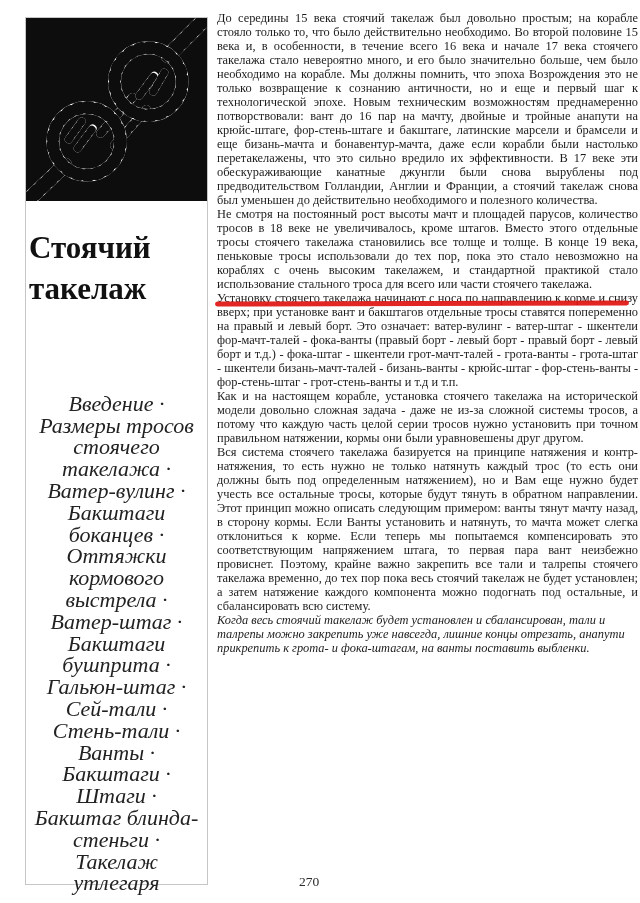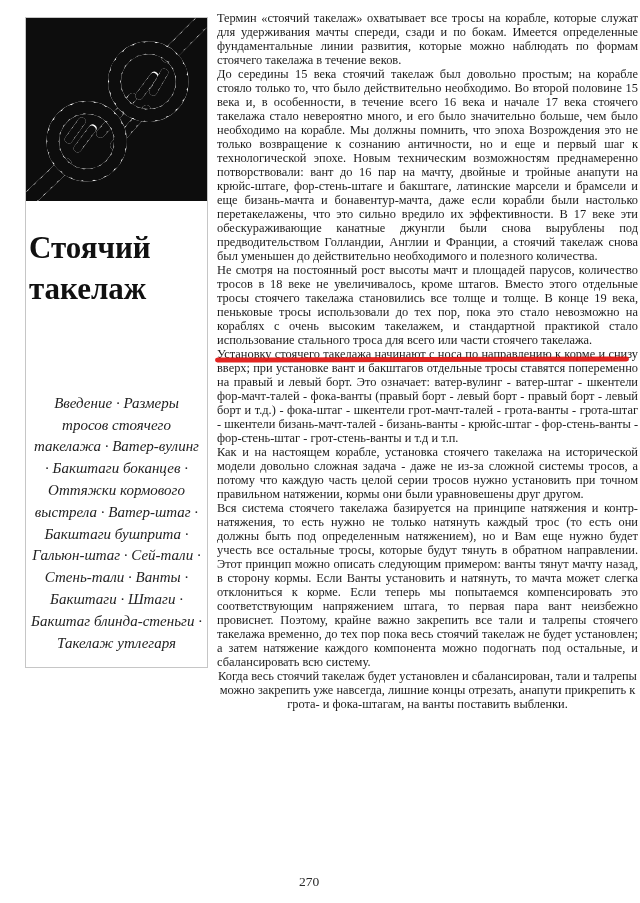--- a/index.html
+++ b/index.html
@@ -7,59 +7,59 @@
     width:640px;height:903px;
     background:#ffffff;
     position:relative;
     font-family:"Liberation Serif", serif;
     color:#1c1c1c;
     overflow:hidden;
   }
   
   .sidebar{
     position:absolute;left:25px;top:17px;
-    width:183px;height:651px;
+    width:183px;height:868px;
     border:1px solid #c6c6c6;
     box-sizing:border-box;
     background:#ffffff;
   }
   .illustration{
     display:block;width:100%;height:183px;
   }
   .chapter-title{
     font-weight:bold;
     font-size:31px;
     line-height:41px;
     padding:5px 2px 0 3px;
     letter-spacing:0px;
     color:#111;
   }
   .toc{
     margin-top:84px;
     padding:0 5px;
     text-align:center;
     font-style:italic;
-    font-size:15px;
+    font-size:22px;
     line-height:21.8px;
     color:#222;
   }
   
   .article{
     position:absolute;left:217px;top:11px;
     width:421px;
     font-size:12.4px;
     line-height:14px;
     text-align:justify;
   }
   .para{
     margin:0;
     position:relative;
     text-align:justify;
   }
-  .para.ragged{ text-align:center; }
+  .para.ragged{ text-align:left;font-style:italic; }
   .red-underline{
     position:absolute;
     left:-2px;top:9.5px;
     width:414px;height:4.5px;
     border-radius:2.5px;
     transform:rotate(-0.15deg);
     opacity:0.92;
     pointer-events:none;
   }
   
@@ -107,21 +107,20 @@
       <path d="M44,122 L57,104" stroke="#0d0d0d" stroke-width="8" stroke-dasharray="2.5 4.5"></path>
     </g>
   </svg>
 
   <h1 class="chapter-title">Стоячий такелаж</h1>
 
   <div class="toc">Введение · Размеры тросов стоячего такелажа · Ватер-вулинг · Бакштаги боканцев · Оттяжки кормового выстрела · Ватер-штаг · Бакштаги бушприта · Гальюн-штаг · Сей-тали · Стень-тали · Ванты · Бакштаги · Штаги · Бакштаг блинда-стеньги · Такелаж утлегаря</div>
 </aside>
 
 <main class="article">
-    <p class="para">Термин «стоячий такелаж» охватывает все тросы на корабле, которые служат для удерживания мачты спереди, сзади и по бокам. Имеется определенные фундаментальные линии развития, которые можно наблюдать по формам стоячего такелажа в течение веков.</p>
     <p class="para">До середины 15 века стоячий такелаж был довольно простым; на корабле стояло только то, что было действительно необходимо. Во второй половине 15 века и, в особенности, в течение всего 16 века и начале 17 века стоячего такелажа стало невероятно много, и его было значительно больше, чем было необходимо на корабле. Мы должны помнить, что эпоха Возрождения это не только возвращение к сознанию античности, но и еще и первый шаг к технологической эпохе. Новым техническим возможностям преднамеренно потворствовали: вант до 16 пар на мачту, двойные и тройные анапути на крюйс-штаге, фор-стень-штаге и бакштаге, латинские марсели и брамсели и еще бизань-мачта и бонавентур-мачта, даже если корабли были настолько перетакелажены, что это сильно вредило их эффективности. В 17 веке эти обескураживающие канатные джунгли были снова вырублены под предводительством Голландии, Англии и Франции, а стоячий такелаж снова был уменьшен до действительно необходимого и полезного количества.</p>
     <p class="para">Не смотря на постоянный рост высоты мачт и площадей парусов, количество тросов в 18 веке не увеличивалось, кроме штагов. Вместо этого отдельные тросы стоячего такелажа становились все толще и толще. В конце 19 века, пеньковые тросы использовали до тех пор, пока это стало невозможно на кораблях с очень высоким такелажем, и стандартной практикой стало использование стального троса для всего или части стоячего такелажа.</p>
     <p class="para">Установку стоячего такелажа начинают с носа по направлению к корме и снизу вверх; при установке вант и бакштагов отдельные тросы ставятся попеременно на правый и левый борт. Это означает: ватер-вулинг - ватер-штаг - шкентели фор-мачт-талей - фока-ванты (правый борт - левый борт - правый борт - левый борт и т.д.) - фока-штаг - шкентели грот-мачт-талей - грота-ванты - грота-штаг - шкентели бизань-мачт-талей - бизань-ванты - крюйс-штаг - фор-стень-ванты - фор-стень-штаг - грот-стень-ванты и т.д и т.п.<span class="red-underline" style="background: rgb(224, 20, 16);"></span></p>
     <p class="para">Как и на настоящем корабле, установка стоячего такелажа на исторической модели довольно сложная задача - даже не из-за сложной системы тросов, а потому что каждую часть целой серии тросов нужно установить при точном правильном натяжении, кормы они были уравновешены друг другом.</p>
     <p class="para">Вся система стоячего такелажа базируется на принципе натяжения и контр-натяжения, то есть нужно не только натянуть каждый трос (то есть они должны быть под определенным натяжением), но и Вам еще нужно будет учесть все остальные тросы, которые будут тянуть в обратном направлении. Этот принцип можно описать следующим примером: ванты тянут мачту назад, в сторону кормы. Если Ванты установить и натянуть, то мачта может слегка отклониться к корме. Если теперь мы попытаемся компенсировать это соответствующим напряжением штага, то первая пара вант неизбежно провиснет. Поэтому, крайне важно закрепить все тали и талрепы стоячего такелажа временно, до тех пор пока весь стоячий такелаж не будет установлен; а затем натяжение каждого компонента можно подогнать под остальные, и сбалансировать всю систему.</p>
     <p class="para ragged">Когда весь стоячий такелаж будет установлен и сбалансирован, тали и талрепы можно закрепить уже навсегда, лишние концы отрезать, анапути прикрепить к грота- и фока-штагам, на ванты поставить выбленки.</p>
   </main>
 
 <div class="page-number">270</div>
 

